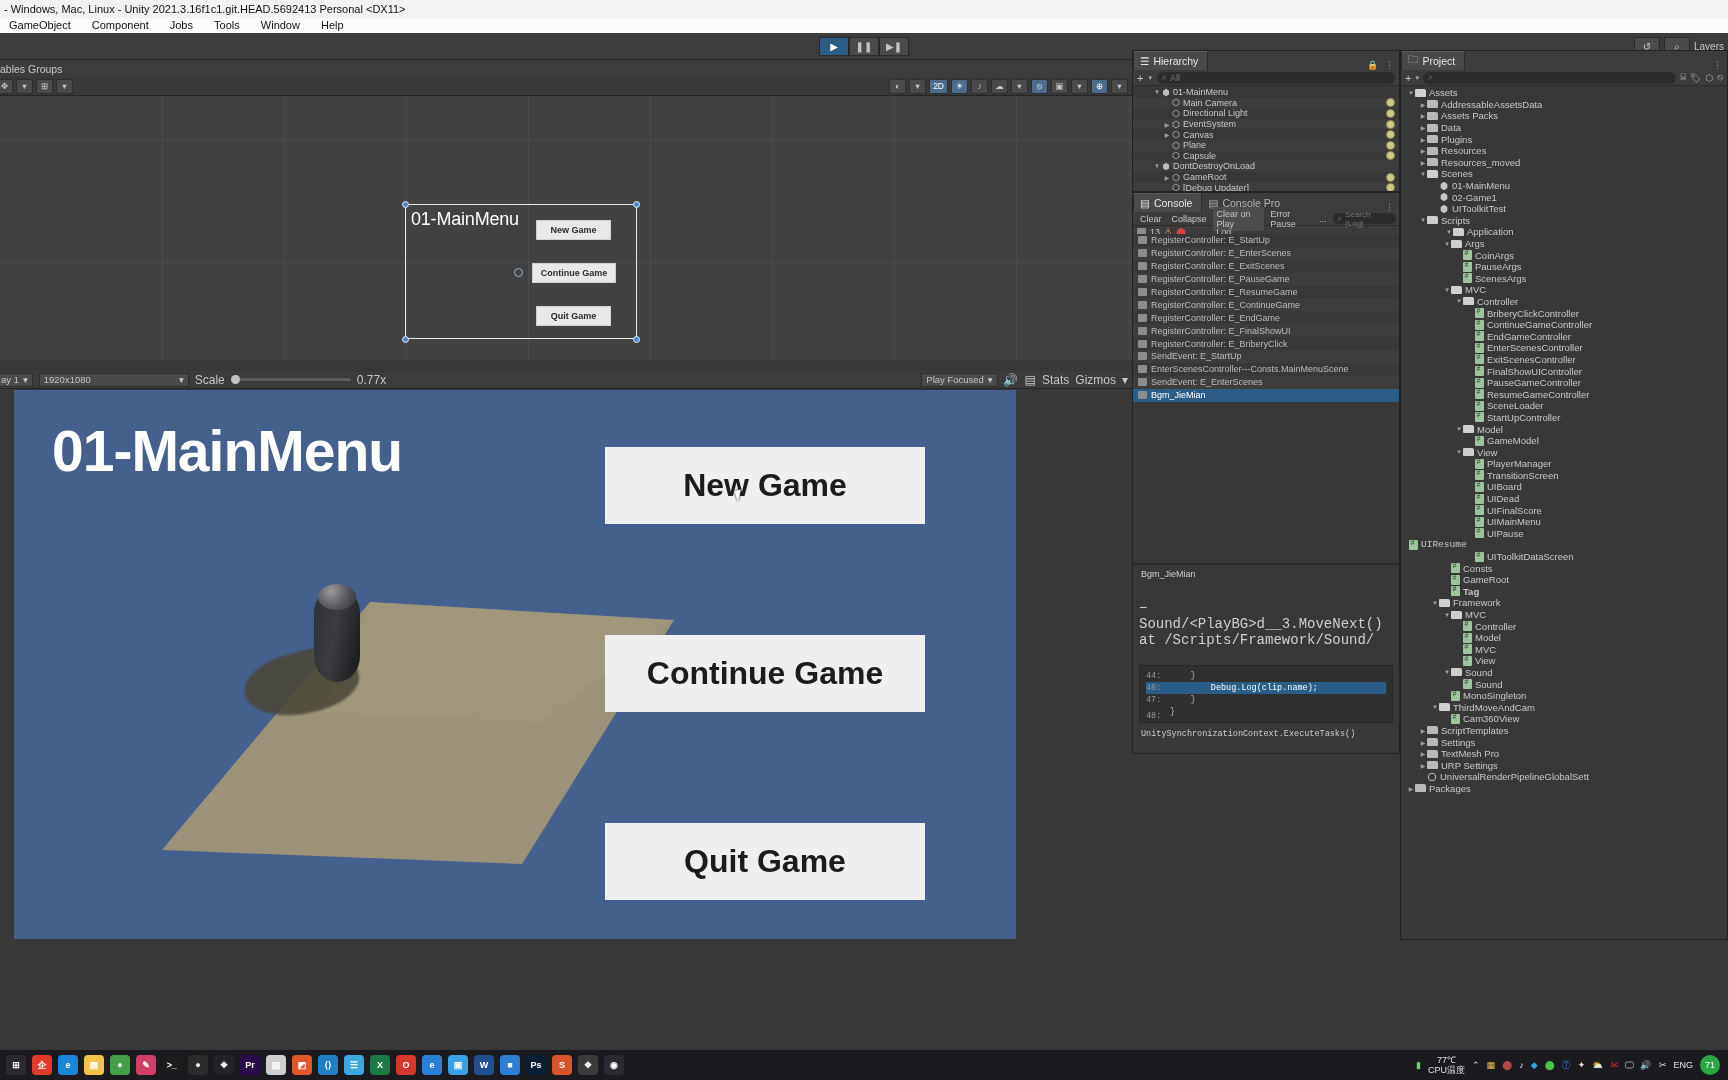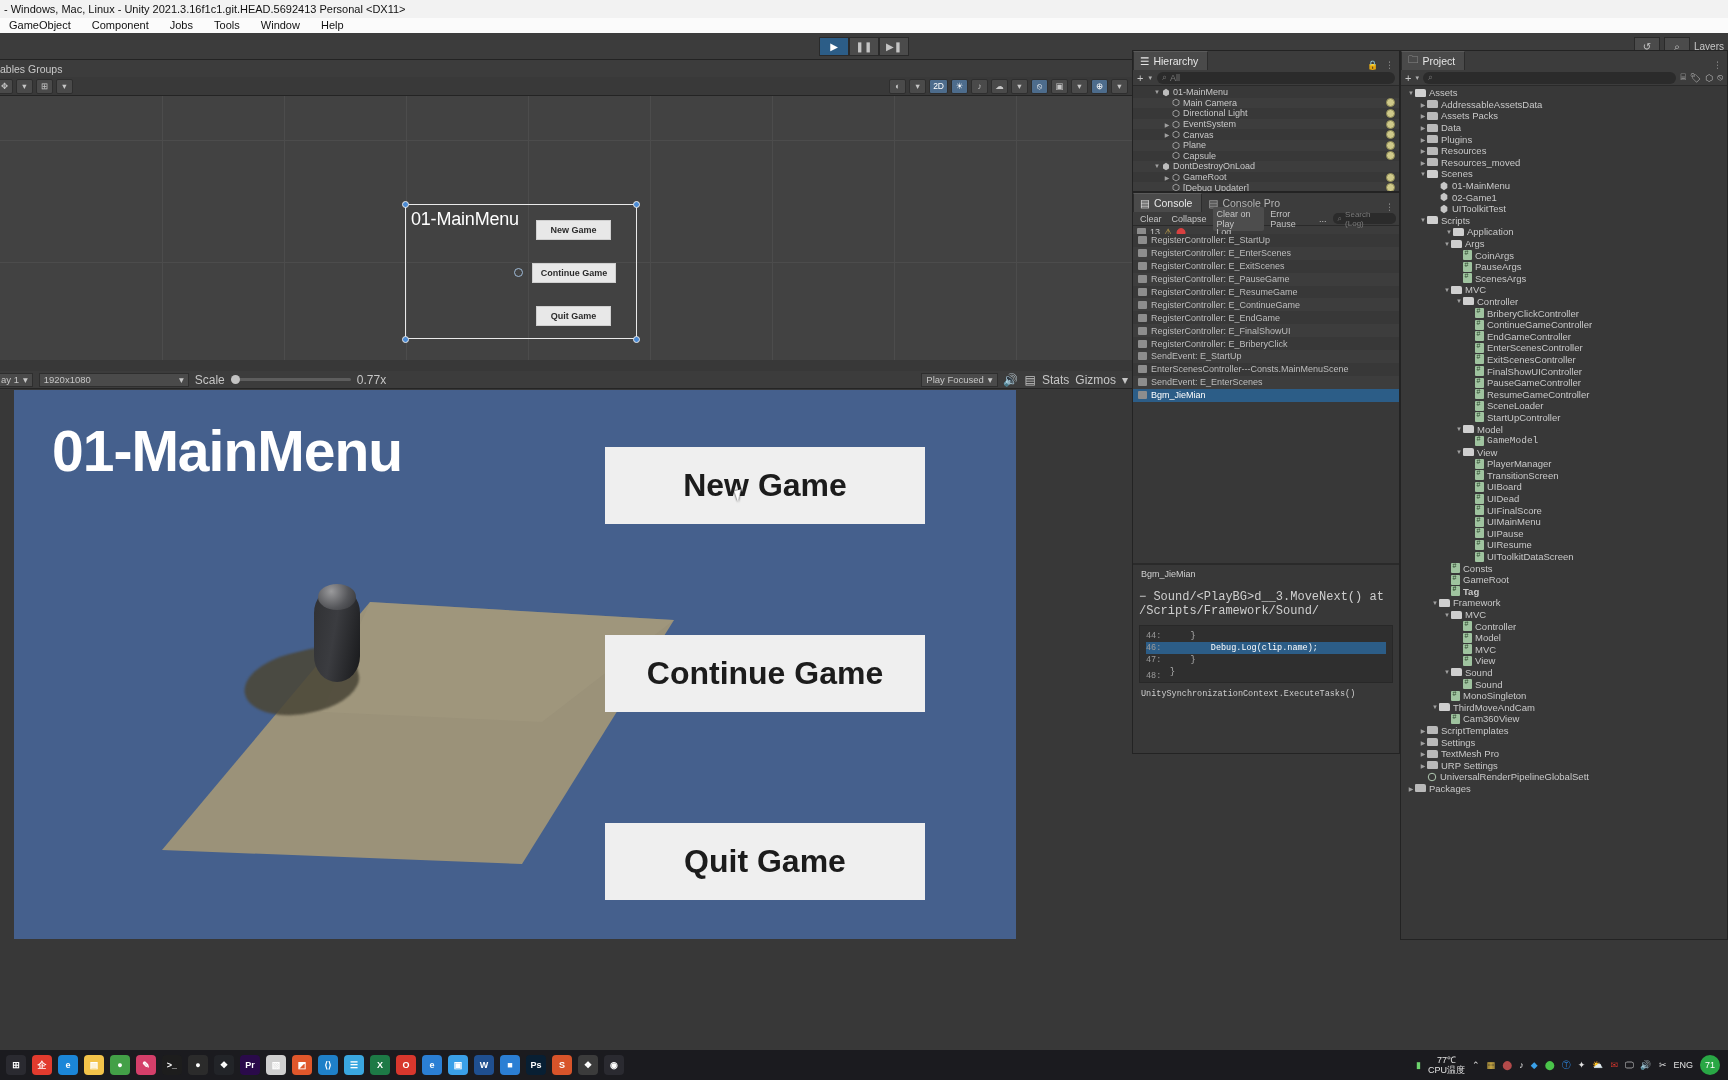--- a/index.html
+++ b/index.html
@@ -477,21 +477,21 @@
           <span>SendEvent: E_EnterScenes</span>
         </div>
         <div class="logrow sel">
           <span class="logico"></span>
           <span>Bgm_JieMian</span>
         </div>
       </div>
 
     <div class="c-detail">
       <div class="cd-head">Bgm_JieMian</div>
-      <div style="margin:7px 6px; font-size:12px; color:#cfcfcf; font-family:'Liberation Mono', monospace;">
+      <div style="margin:17px 6px; font-size:14px; color:#cfcfcf; font-family:'Liberation Mono', monospace;">
         <span>−</span>
         <span>Sound/&lt;PlayBG&gt;d__3.MoveNext() at /Scripts/Framework/Sound/</span>
       </div>
       <div class="cd-body" id="console-code">
           <div class="cd-line"><span style="display: inline-block; width: 24px; color: rgb(154, 154, 154);">44:</span><span>    }</span></div>
           <div class="cd-line hl"><span style="display: inline-block; width: 24px; color: rgb(154, 154, 154);">46:</span><span>        Debug.Log(clip.name);</span></div>
           <div class="cd-line"><span style="display: inline-block; width: 24px; color: rgb(154, 154, 154);">47:</span><span>    }</span></div>
           <div class="cd-line"><span style="display: inline-block; width: 24px; color: rgb(154, 154, 154); margin-top: 8px;">48:</span><span>}</span></div>
         </div>
       <div style="margin:6px 8px; font-size:8.5px; color:#cfcfcf; font-family:'Liberation Mono', monospace;">UnitySynchronizationContext.ExecuteTasks()</div>
@@ -668,21 +668,21 @@
         <div class="prow" style="padding-left: 66px;">
           <span class="arrow"></span>
           <span class="cs"></span>
           <span>StartUpController</span>
         </div>
         <div class="prow" style="padding-left: 54px;">
           <span class="arrow">▼</span>
           <span class="folder open"></span>
           <span>Model</span>
         </div>
-        <div class="prow" style="padding-left: 66px; font-family: Liberation Mono, monospace;">
+        <div class="prow" style="padding-left: 66px;">
           <span class="arrow"></span>
           <span class="cs"></span>
           <span>GameModel</span>
         </div>
         <div class="prow" style="padding-left: 54px;">
           <span class="arrow">▼</span>
           <span class="folder open"></span>
           <span>View</span>
         </div>
         <div class="prow" style="padding-left: 66px;">
@@ -713,21 +713,21 @@
         <div class="prow" style="padding-left: 66px;">
           <span class="arrow"></span>
           <span class="cs"></span>
           <span>UIMainMenu</span>
         </div>
         <div class="prow" style="padding-left: 66px;">
           <span class="arrow"></span>
           <span class="cs"></span>
           <span>UIPause</span>
         </div>
-        <div class="prow" style="padding-left: 66px;">
+        <div class="prow" style=" font-family: Liberation Mono, monospace;">
           <span class="arrow"></span>
           <span class="cs"></span>
           <span>UIResume</span>
         </div>
         <div class="prow" style="padding-left: 66px;">
           <span class="arrow"></span>
           <span class="cs"></span>
           <span>UIToolkitDataScreen</span>
         </div>
         <div class="prow" style="padding-left: 42px;">

